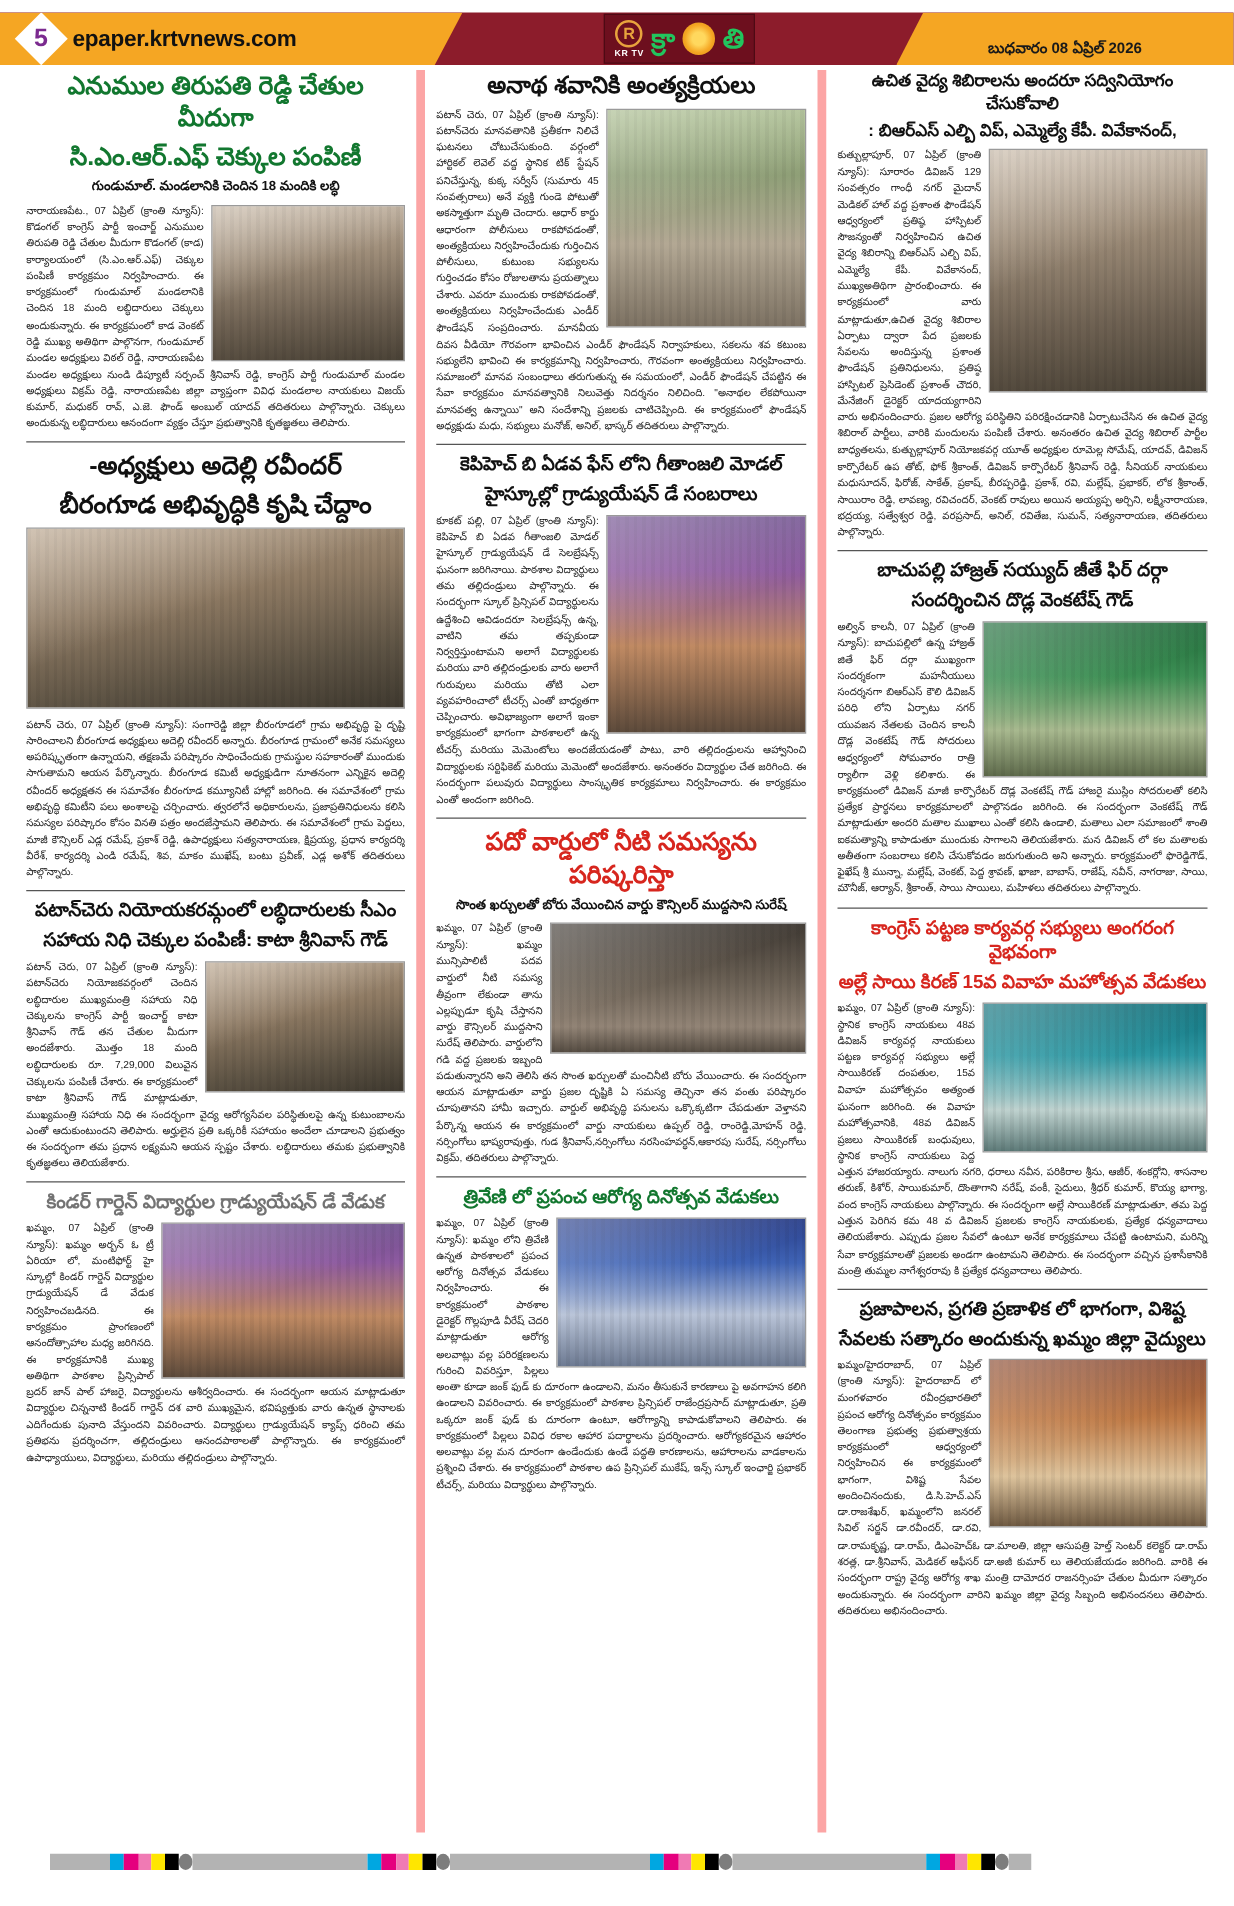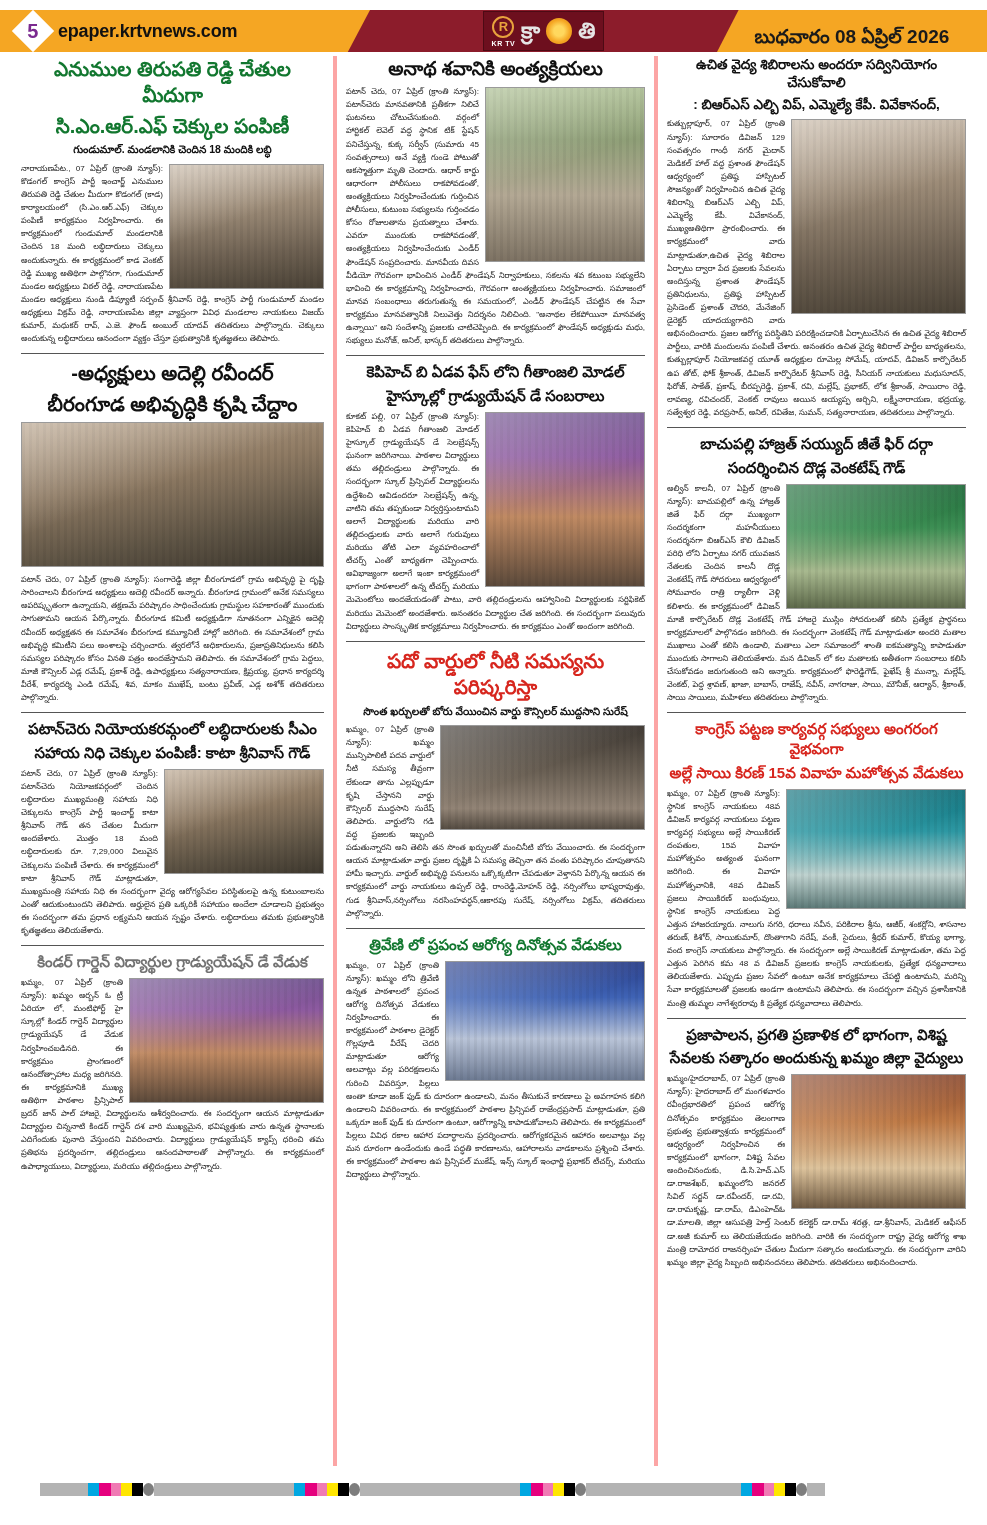--- a/index.html
+++ b/index.html
@@ -89,60 +89,60 @@
     display: flex; align-items: center; justify-content: center;
   }
   .logo-krtv-text {
     color: #ffffff;
     font-size: 7px;
     font-weight: bold;
     margin-top: 2px;
     letter-spacing: 0.5px;
   }
   .logo-telugu {
-    color: #e5e5e5;
+    color: #22c55e;
     font-size: 22px;
     font-weight: bold;
     line-height: 1;
   }
   .logo-sun {
     width: 26px; height: 26px;
     border-radius: 50%;
     background: radial-gradient(circle, #ffd85e 28%, #f5a623 60%, #d98b14 100%);
   }
   .mh-right {
     width: 270px;
     background: #f5a623;
     display: flex;
     align-items: center;
     justify-content: center;
     clip-path: polygon(8% 0, 100% 0, 100% 100%, 0 100%);
   }
   .mh-date {
-    font-size: 19px;
+    font-size: 12px;
     font-weight: bold;
     color: #1a1a1a;
     margin-top: 16px;
   }
 
   
   .cols {
     position: absolute;
     left: 12px; top: 56px;
     width: 963px;
     height: 1410px;
     display: flex;
     gap: 0;
   }
   .col {
     width: 321px;
     padding: 0 9px;
     position: relative;
   }
-  .col + .col { border-left: 4px solid #fca5a5; }
+  .col + .col { border-left: 7px solid #fca5a5; }
 
   
   .article { margin-bottom: 8px; }
   .rule-top {
     border-top: 1.6px solid #555;
     margin: 7px 0 6px 0;
   }
   .hl {
     text-align: center;
     font-weight: bold;

